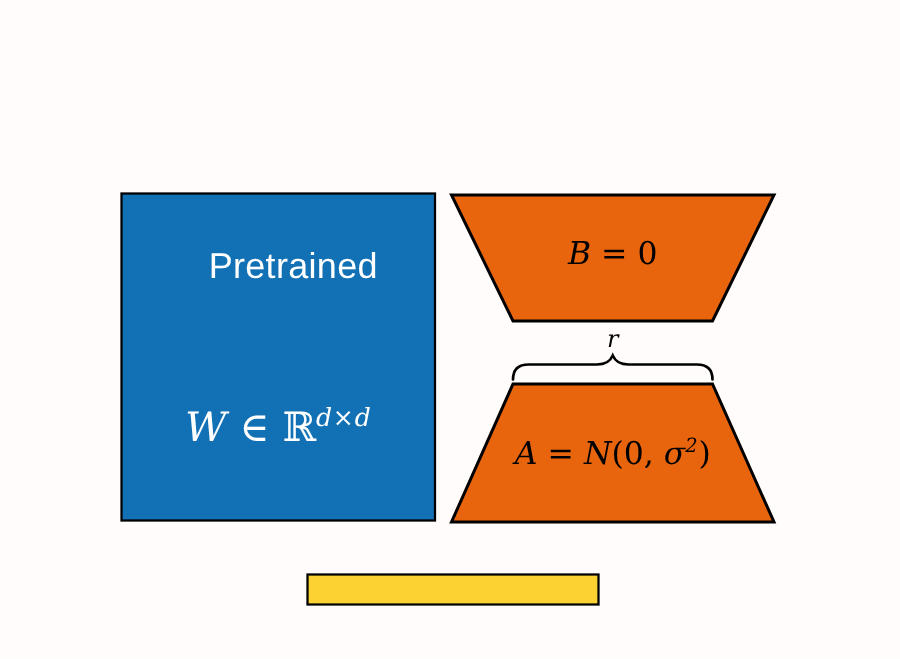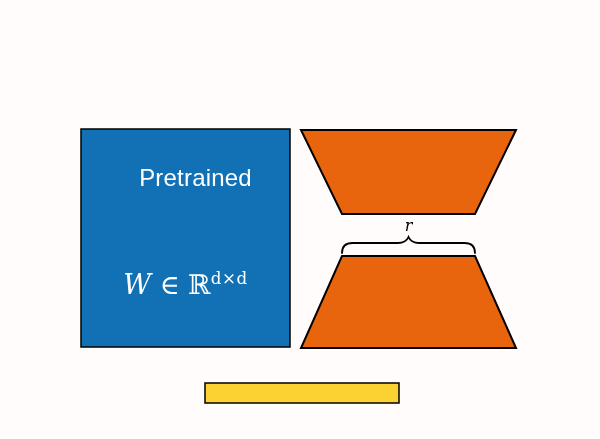--- a/index.html
+++ b/index.html
@@ -44,20 +44,21 @@
   }
   .r-label {
     left: 301px; top: 216px; width: 215px;
     font-size: 16px;
   }
   .it { font-style: italic; }
   .up { font-style: normal; }
   .sup {
     font-size: 62%;
     vertical-align: super;
+    font-style: italic;
     letter-spacing: 0.5px;
   }
 </style>
 </head>
 <body>
 
 <div class="canvas">
 
   <svg viewBox="0 0 600 439">
 
@@ -76,17 +77,23 @@
   </svg>
 
   <div class="label pretrained">
     <span>Pretrained</span><br>
   </div>
 
   <div class="label math w-formula">
     <span class="it">W</span><span class="up"> ∈ </span><span class="up">ℝ</span><span class="sup">d×d</span>
   </div>
 
+  <div class="label math b-formula">
+    <span class="it">B</span><span class="up"> = 0</span>
+  </div>
 
   <div class="label math it r-label">r</div>
 
+  <div class="label math a-formula">
+    <span class="it">A</span><span class="up"> = </span><span class="it">N</span><span class="up">(0, </span><span class="it">σ</span><span class="sup">2</span><span class="up">)</span>
+  </div>
 
 </div>
 
 </body></html>

